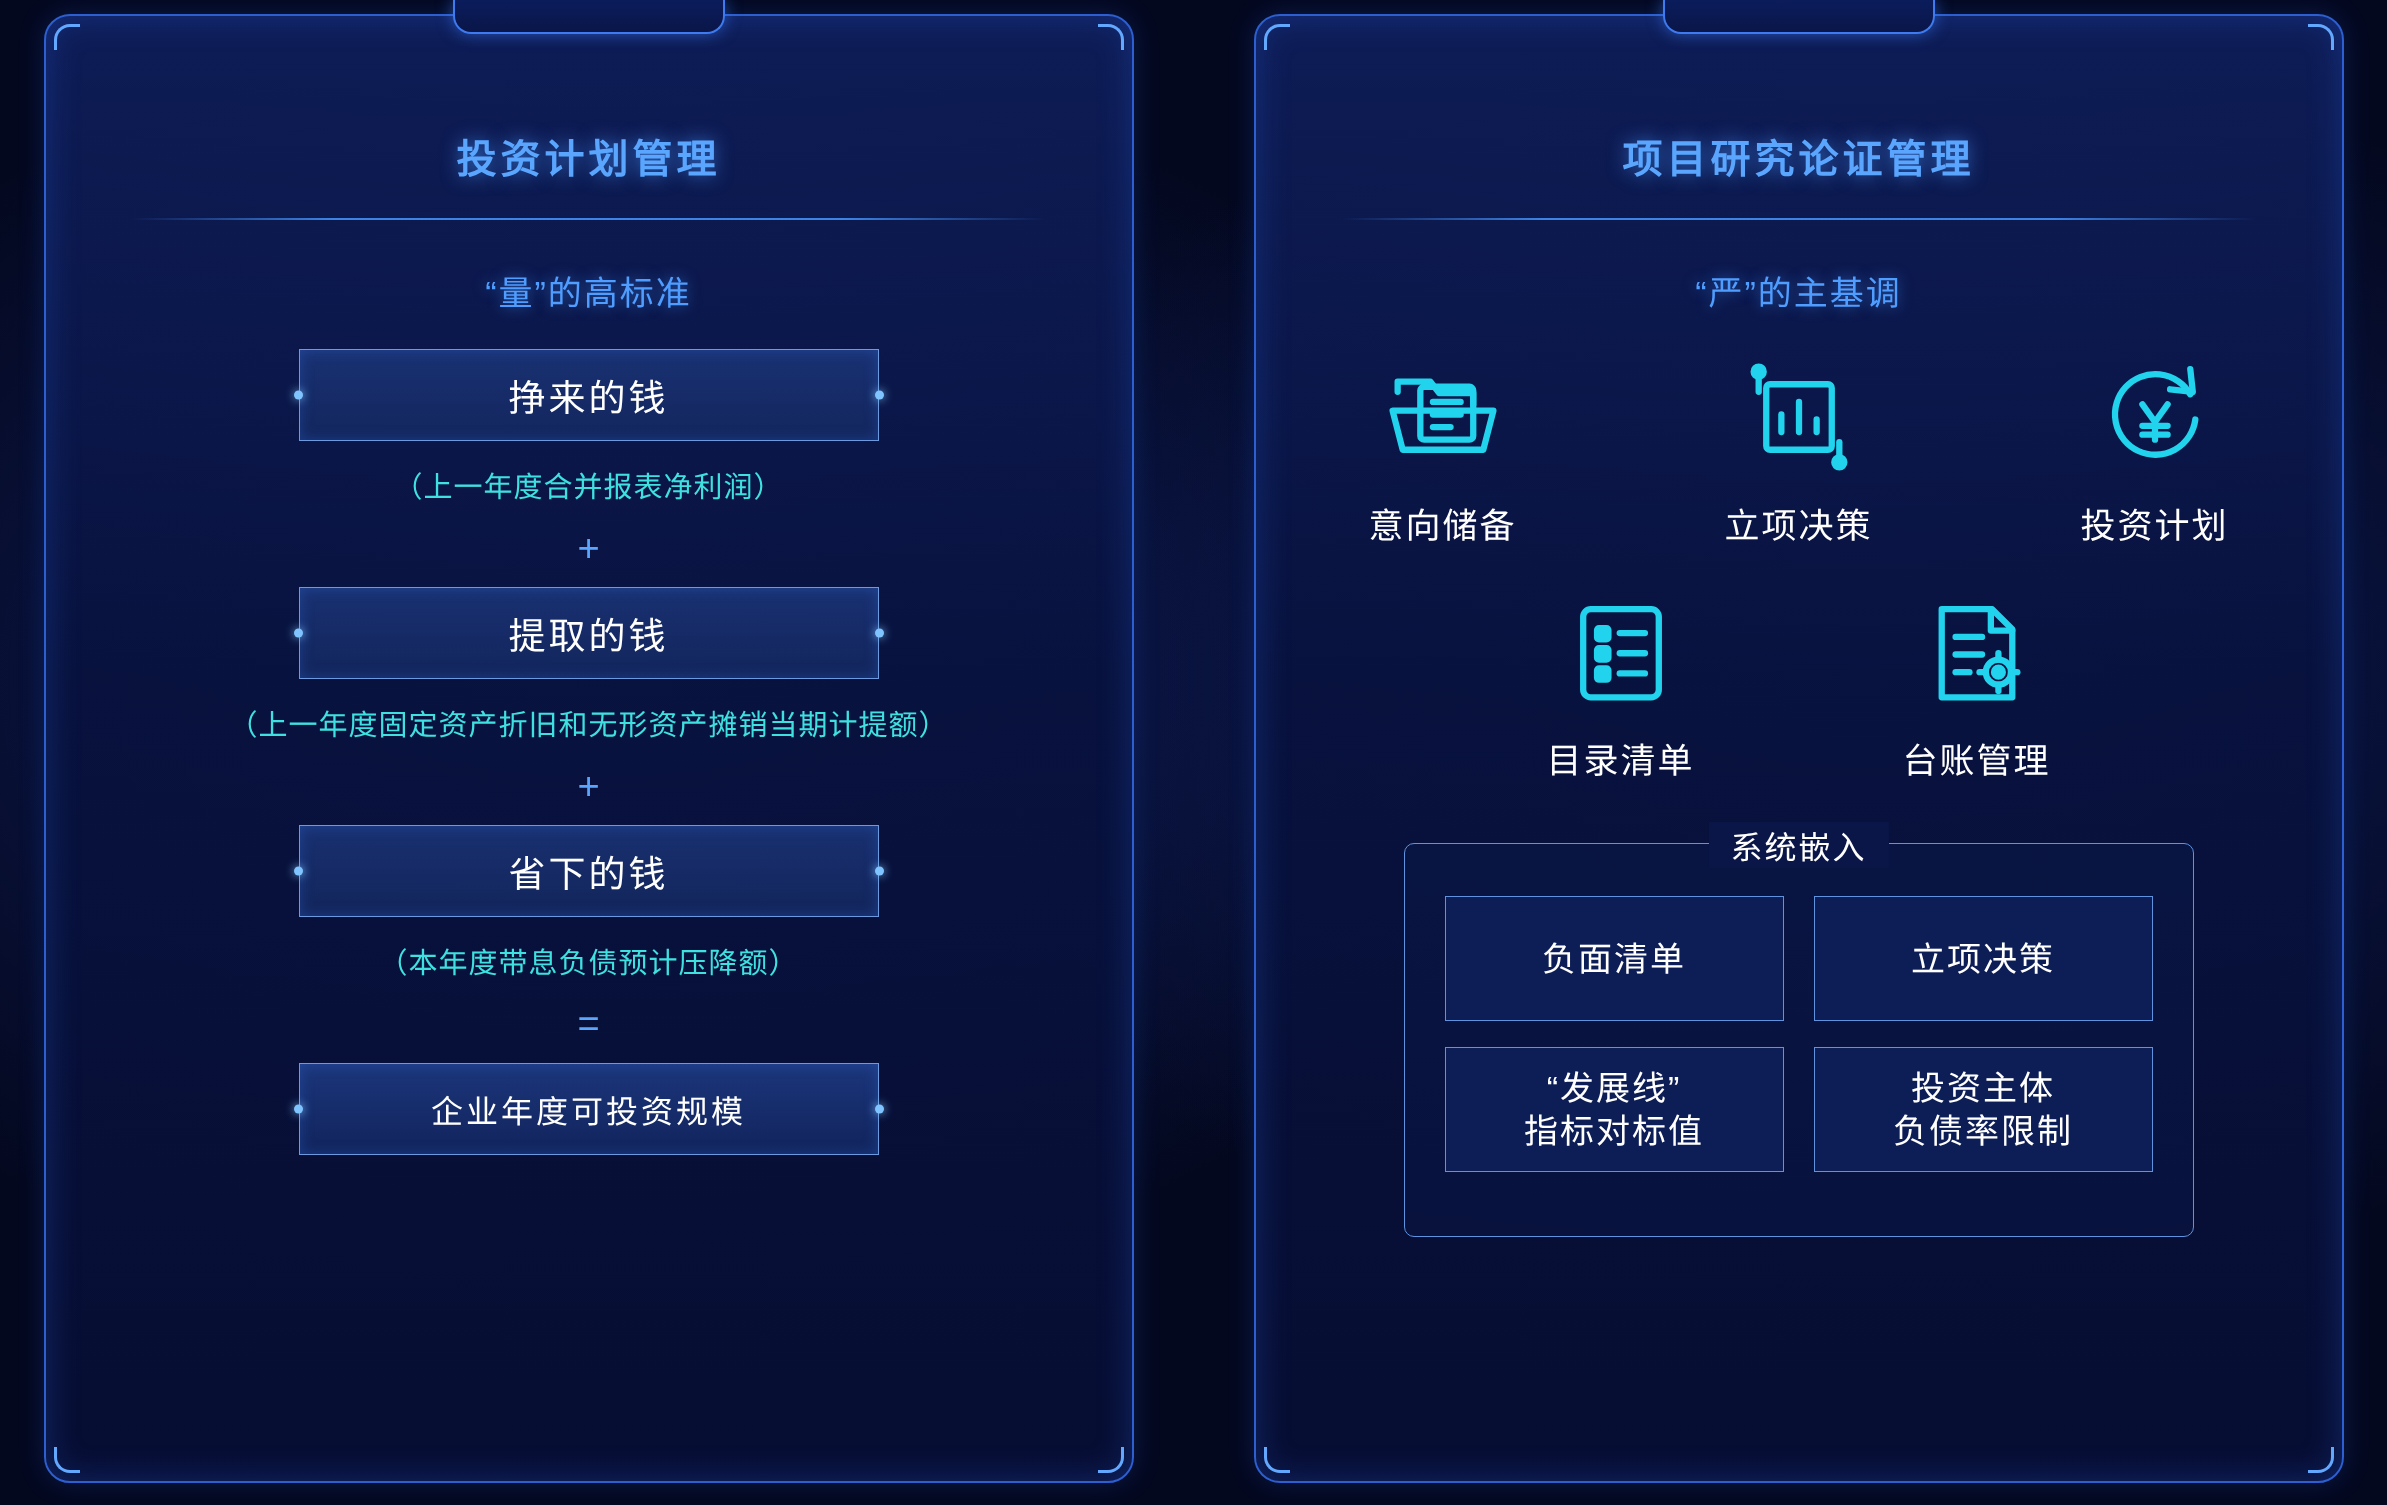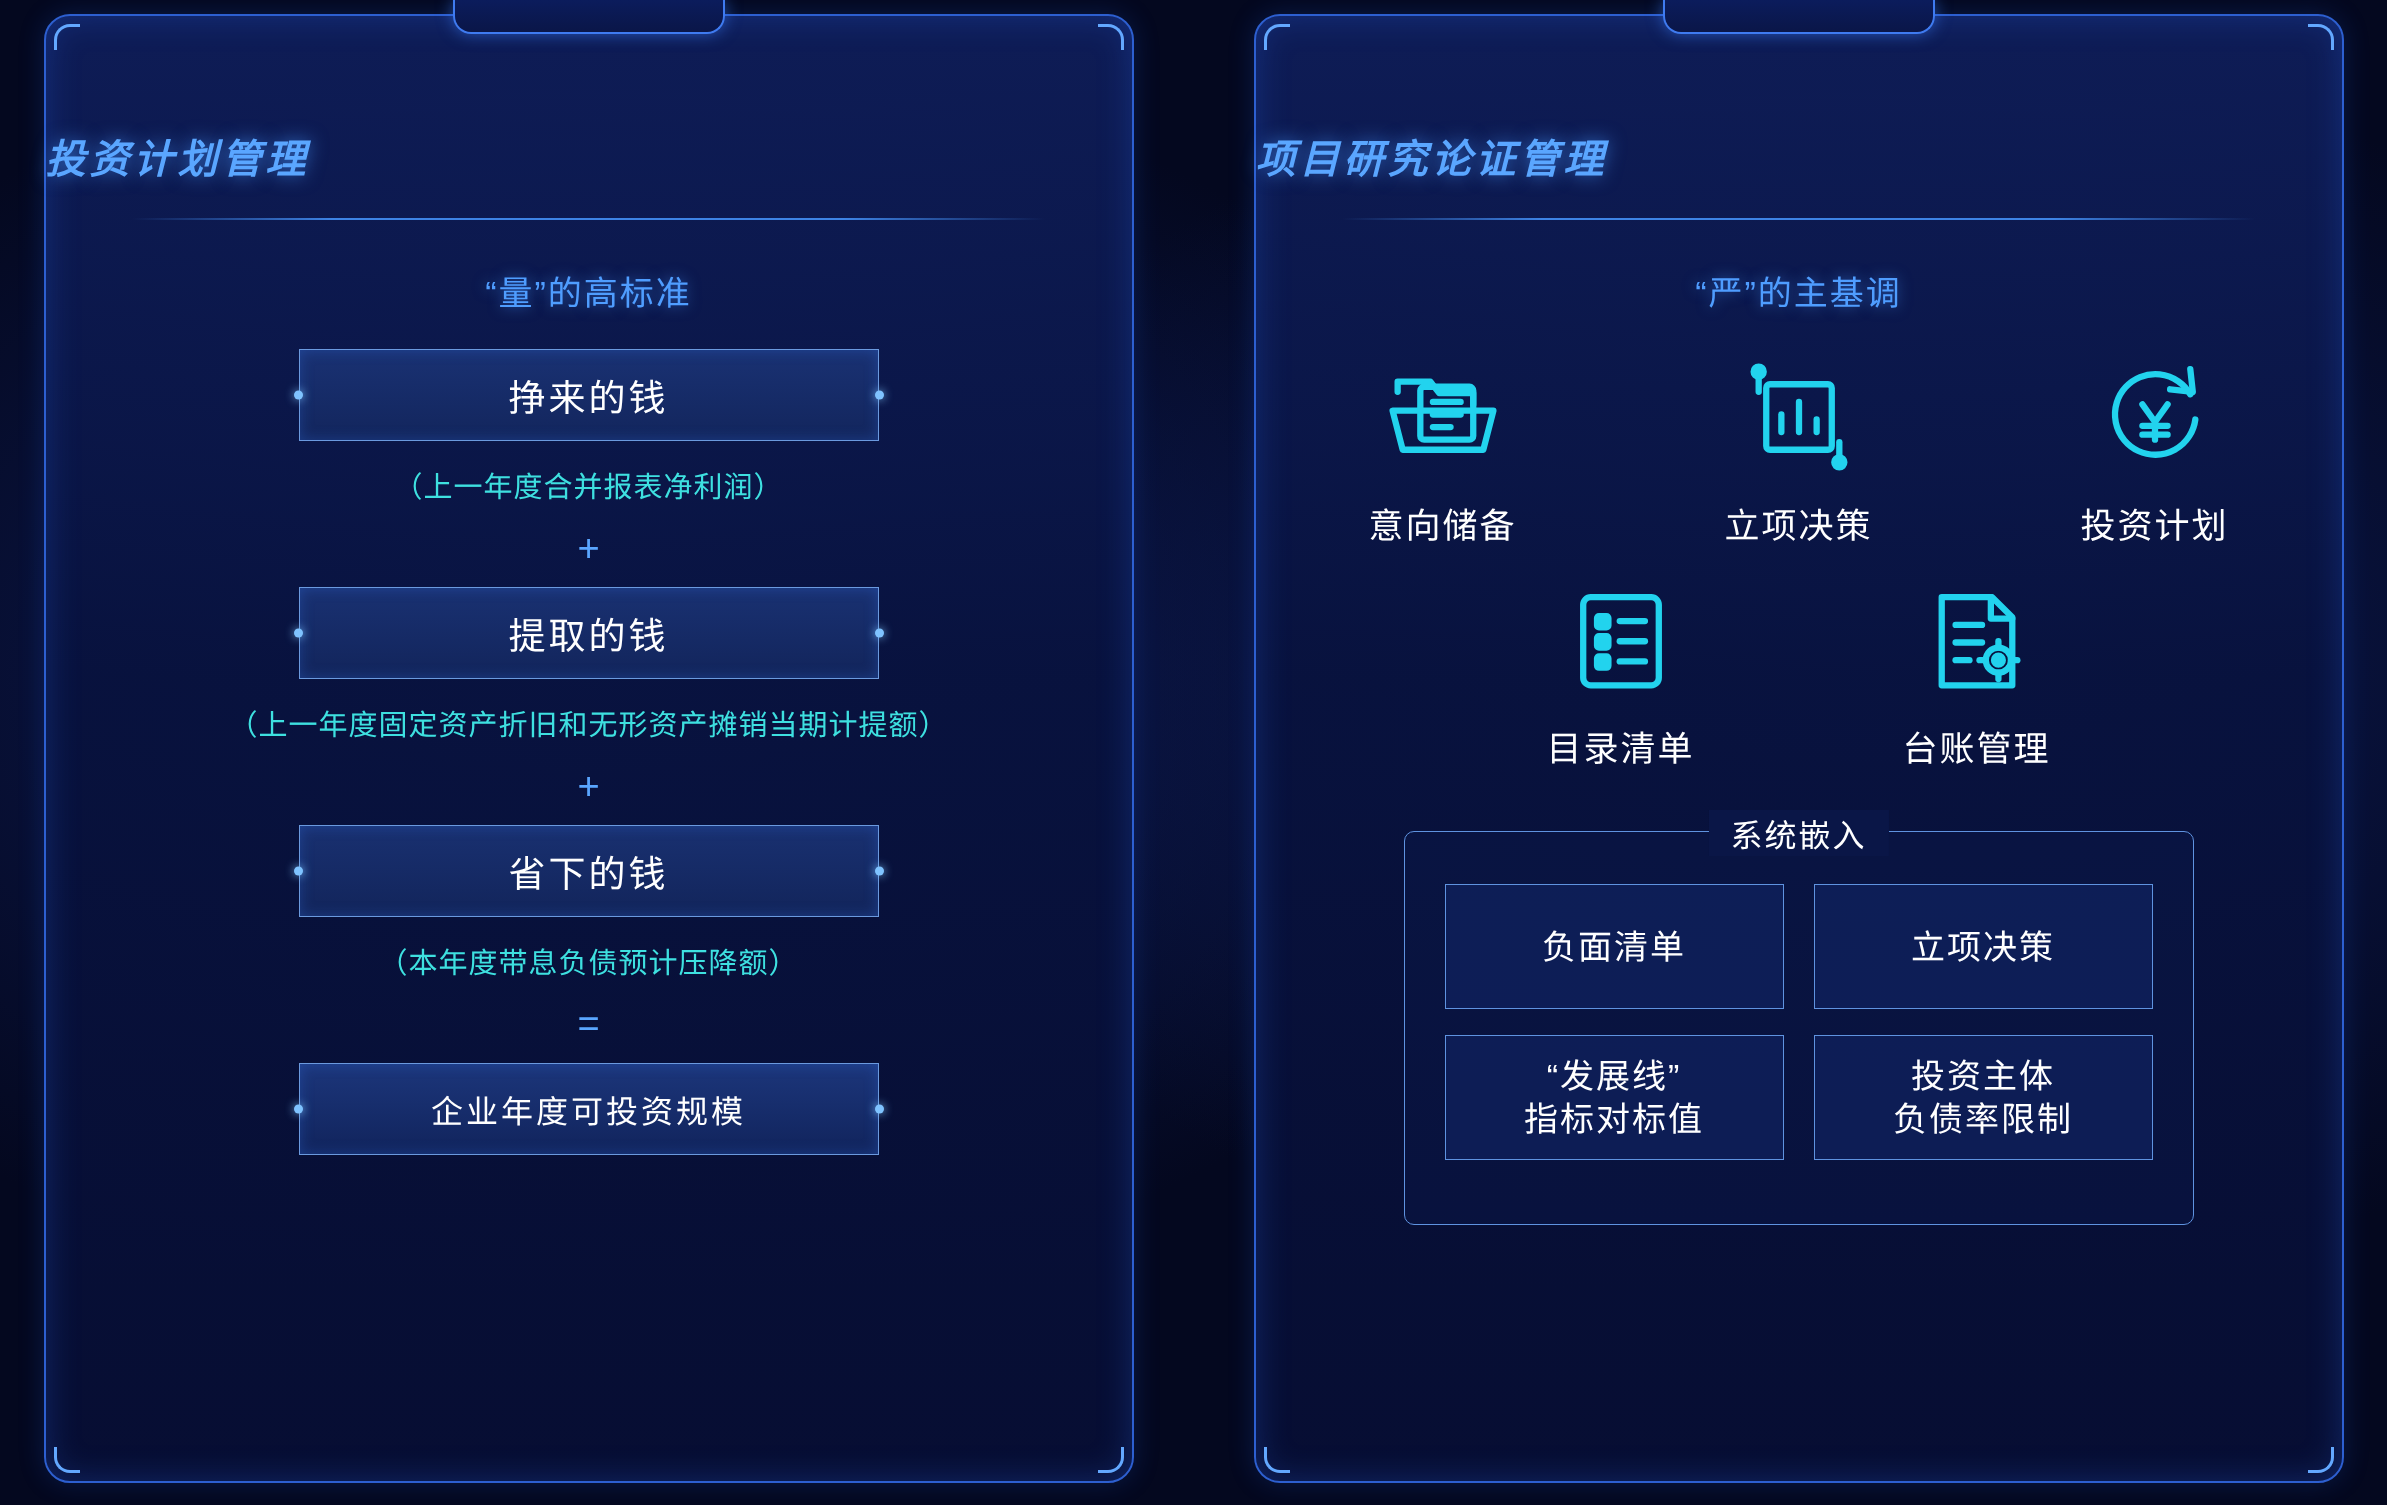--- a/index.html
+++ b/index.html
@@ -66,27 +66,27 @@
     height: 26px;
     border: 0 solid #63a8ff;
     pointer-events: none;
   }
   .corner.tl { top: 8px;    left: 8px;    border-top-width: 3px; border-left-width: 3px;  border-top-left-radius: 16px; }
   .corner.tr { top: 8px;    right: 8px;   border-top-width: 3px; border-right-width: 3px; border-top-right-radius: 16px; }
   .corner.bl { bottom: 8px; left: 8px;    border-bottom-width: 3px; border-left-width: 3px;  border-bottom-left-radius: 16px; }
   .corner.br { bottom: 8px; right: 8px;   border-bottom-width: 3px; border-right-width: 3px; border-bottom-right-radius: 16px; }
 
   .panel-title {
+    text-align: center;
     color: #5aa6ff;
     font-size: 40px;
     font-weight: bold;
     letter-spacing: 4px;
     padding-top: 78px;
     text-shadow: 0 0 18px rgba(70,150,255,0.65);
-    font-style: italic;
   }
   .title-rule {
     margin: 26px auto 0 auto;
     width: 84%;
     height: 2px;
     background: linear-gradient(90deg, rgba(60,130,255,0) 0%, rgba(70,150,255,0.85) 22%, rgba(70,150,255,0.85) 78%, rgba(60,130,255,0) 100%);
   }
   .subtitle {
     text-align: center;
     color: #4f9dff;
@@ -151,21 +151,21 @@
     margin: 24px 0 20px 0;
     font-weight: 500;
   }
 
   
   .icon-grid {
     margin-top: 36px;
     display: flex;
     flex-wrap: wrap;
     justify-content: center;
-    gap: 0 56px;
+    gap: 12px 56px;
   }
   .icon-cell {
     width: 300px;
     display: flex;
     flex-direction: column;
     align-items: center;
     margin-bottom: 26px;
   }
   .icon-box {
     width: 132px;

